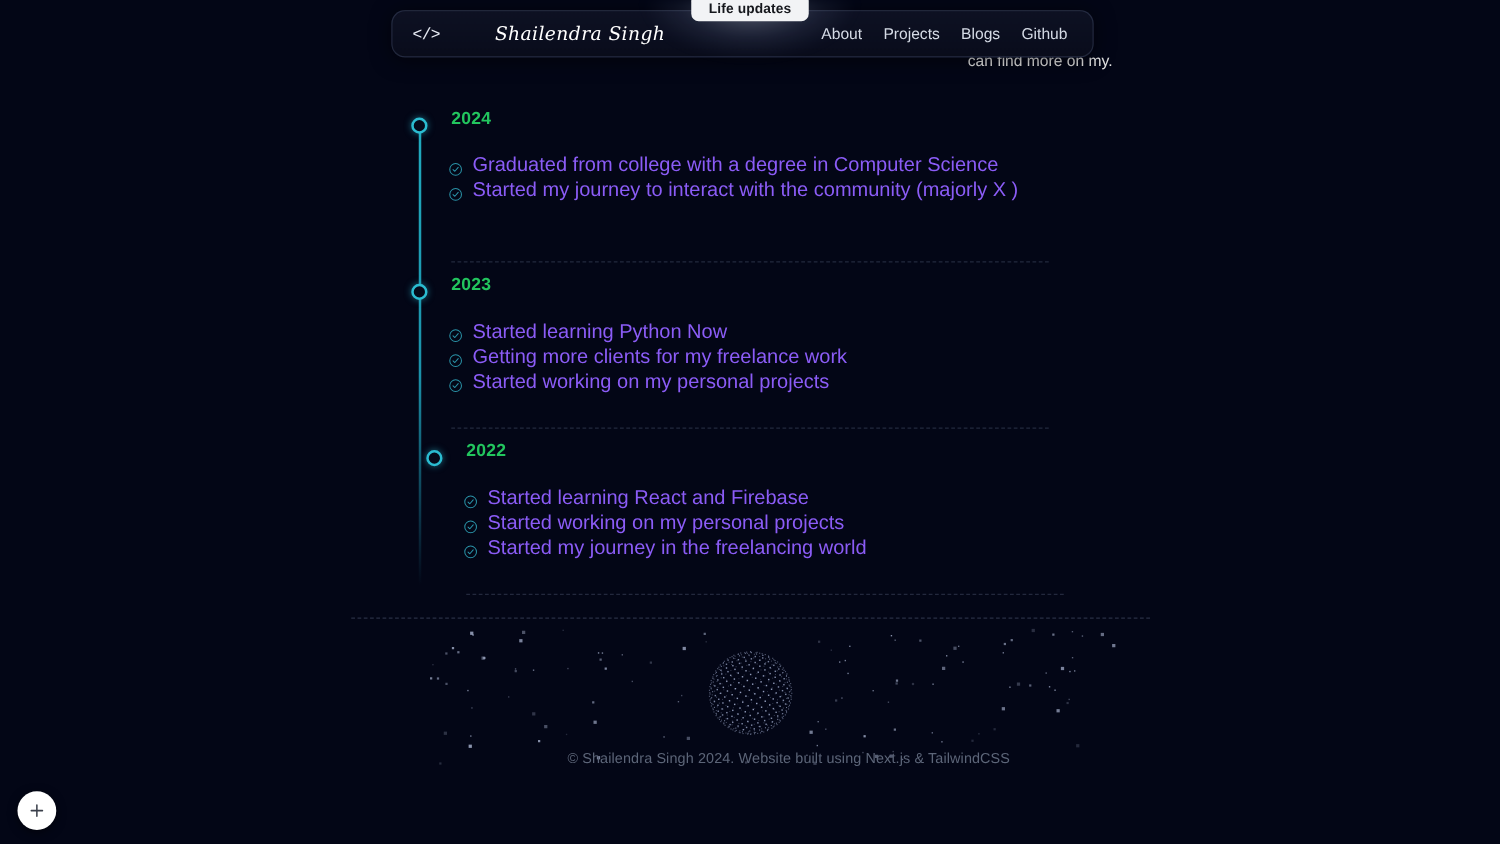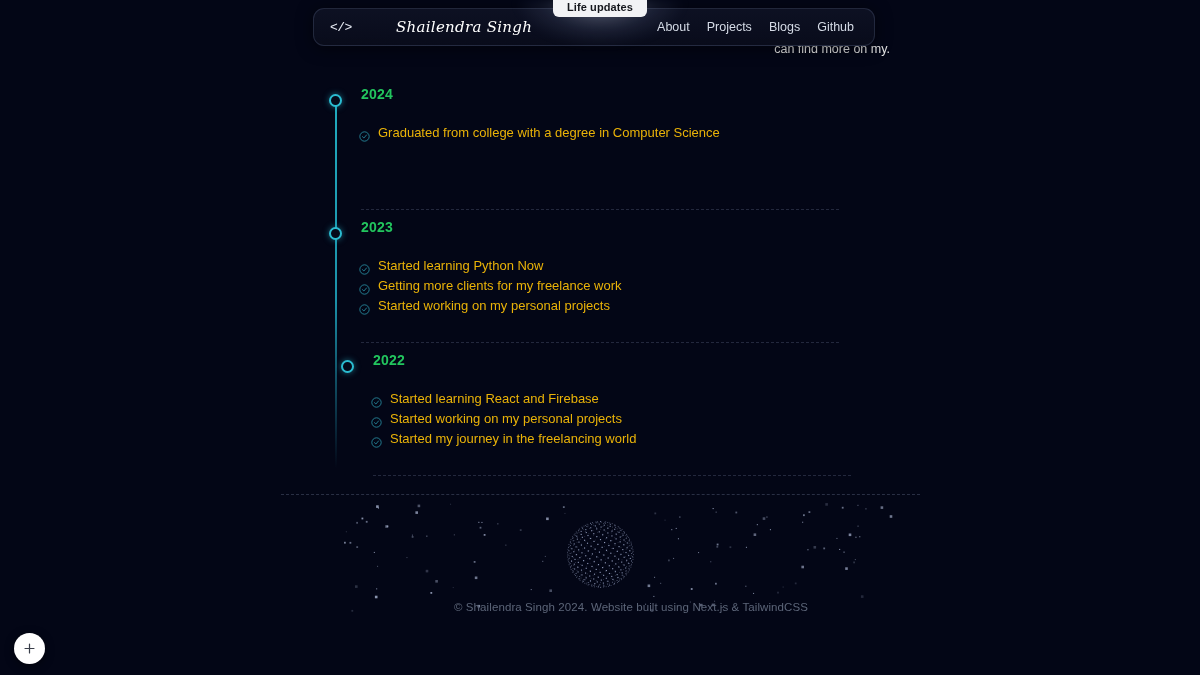--- a/index.html
+++ b/index.html
@@ -178,22 +178,22 @@
 
   .check-icon {
     flex: 0 0 auto;
     width: 11px;
     height: 11px;
     position: relative;
     display: inline-block;
   }
 
   .tl-item-text {
-    font-size: 13px;
-    color: #eab308;
+    font-size: 16px;
+    color: #8b5cf6;
     line-height: 20px;
     white-space: nowrap;
   }
 
   .tl-sep {
     position: absolute;
     left: 26px;
     width: 478px;
     height: 1px;
     border-top: 1px dashed rgba(150,165,200,0.22);
@@ -286,20 +286,29 @@
     <div class="tl-year">2024</div>
     <div class="tl-items">
       <div class="tl-item">
         <span class="check-icon">
           <svg width="11" height="11" viewBox="0 0 16 16">
               <circle cx="8" cy="8" r="6.8" fill="none" stroke="#2a93a8" stroke-width="1.2"></circle>
               <path d="M5 8.2 L7.1 10.2 L11 5.7" fill="none" stroke="#2a93a8" stroke-width="1.2" stroke-linecap="round" stroke-linejoin="round"></path>
             </svg>
         </span>
         <span class="tl-item-text">Graduated from college with a degree in Computer Science</span>
+      </div>
+      <div class="tl-item">
+        <span class="check-icon">
+          <svg width="11" height="11" viewBox="0 0 16 16">
+              <circle cx="8" cy="8" r="6.8" fill="none" stroke="#2a93a8" stroke-width="1.2"></circle>
+              <path d="M5 8.2 L7.1 10.2 L11 5.7" fill="none" stroke="#2a93a8" stroke-width="1.2" stroke-linecap="round" stroke-linejoin="round"></path>
+            </svg>
+        </span>
+        <span class="tl-item-text">Started my journey to interact with the community (majorly X )</span>
       </div>
     </div>
     <div class="tl-sep" style="top:115px;"></div>
   </div>
 
   <div class="tl-entry" style="position:absolute; top:139px; left:0; width:520px; height:128px;">
     <div class="tl-dot"></div>
     <div class="tl-year">2023</div>
     <div class="tl-items">
       <div class="tl-item">

